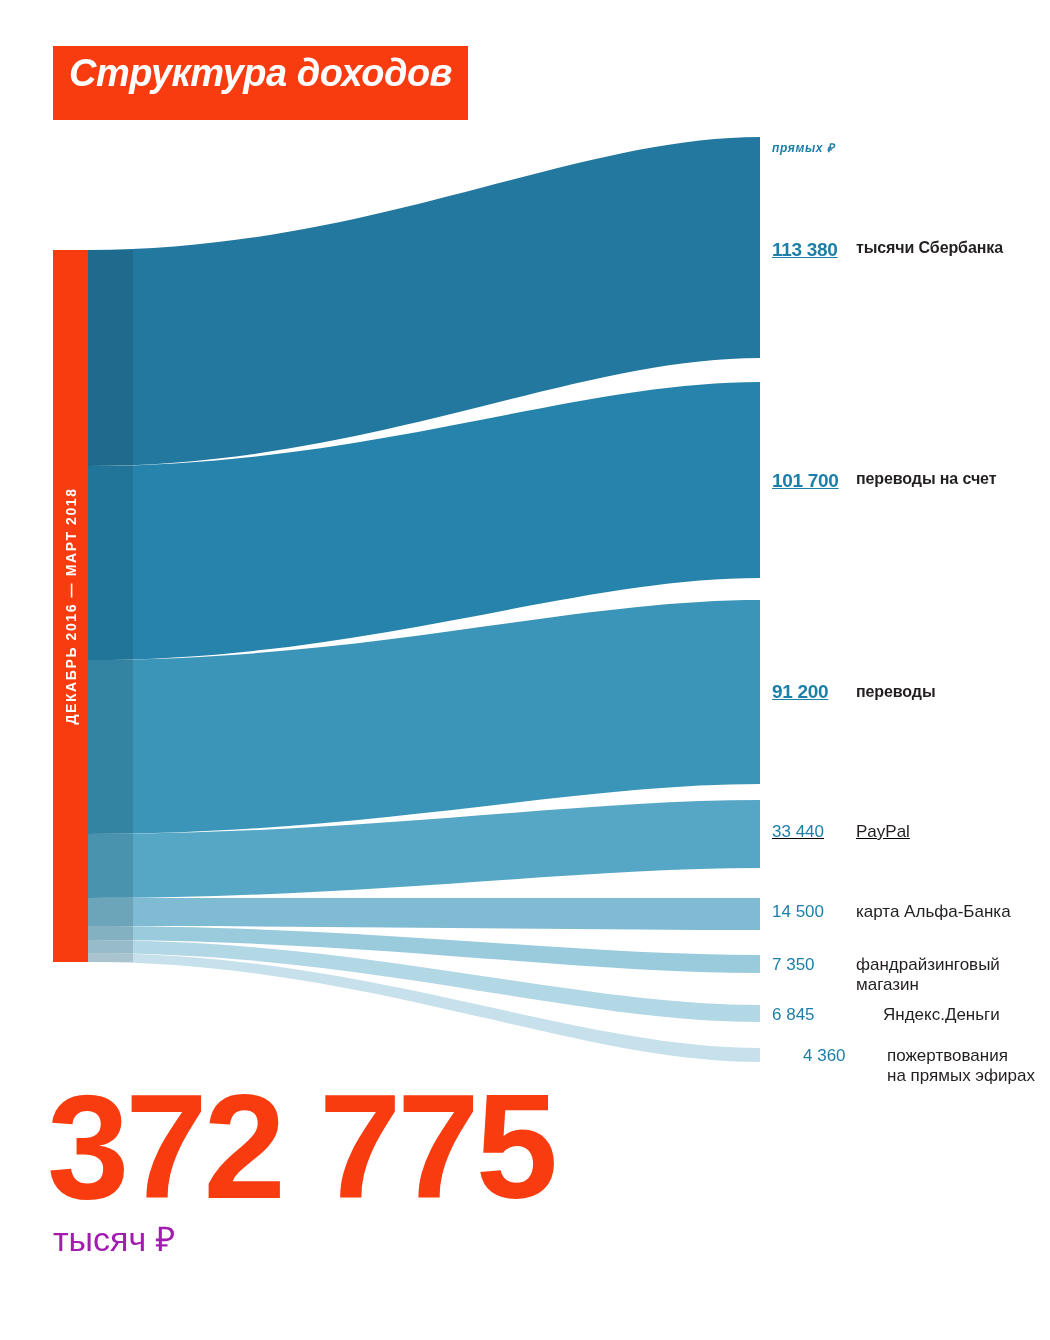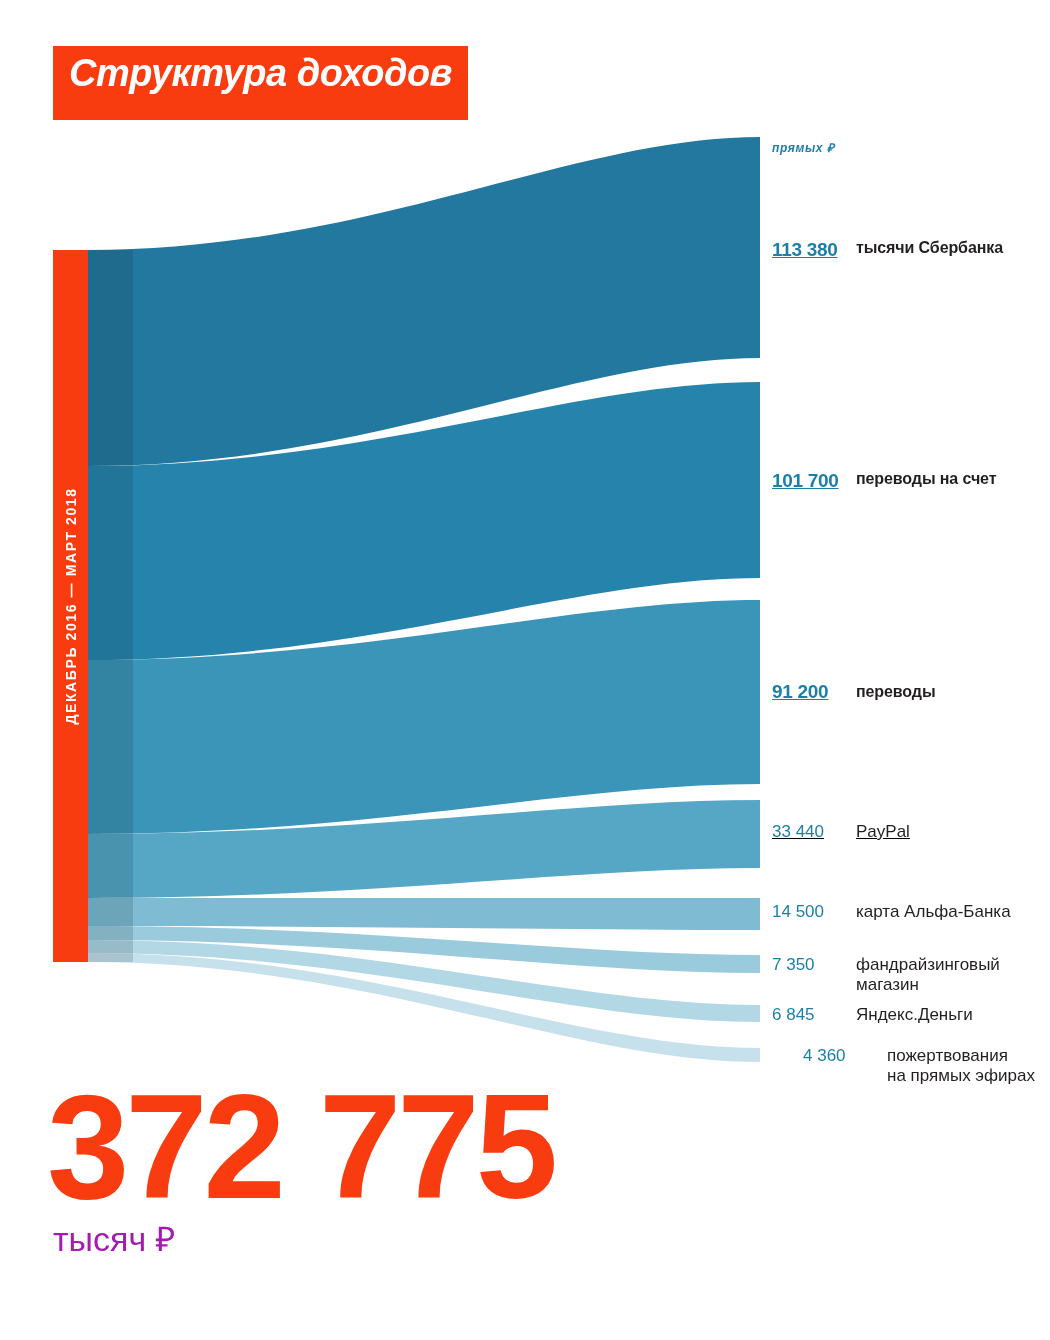--- a/index.html
+++ b/index.html
@@ -204,21 +204,21 @@
         <div class="legend-name">PayPal</div>
       </div>
       <div class="legend-row small" style="left: 772px; top: 902px;">
         <div class="legend-value">14 500</div>
         <div class="legend-name">карта Альфа-Банка</div>
       </div>
       <div class="legend-row small" style="left: 764px; top: 955px; margin-left: 8px;">
         <div class="legend-value">7 350</div>
         <div class="legend-name">фандрайзинговый<br>магазин</div>
       </div>
-      <div class="legend-row small" style="left: 772px; top: 1005px;">
+      <div class="legend-row small" style="left: 772px; top: 1005px; gap: 27px;">
         <div class="legend-value">6 845</div>
         <div class="legend-name">Яндекс.Деньги</div>
       </div>
       <div class="legend-row small" style="left: 772px; top: 1046px; margin-left: 31px;">
         <div class="legend-value">4 360</div>
         <div class="legend-name">пожертвования<br>на прямых эфирах</div>
       </div>
     </div>
 
   <div id="total-number">372 775</div>

